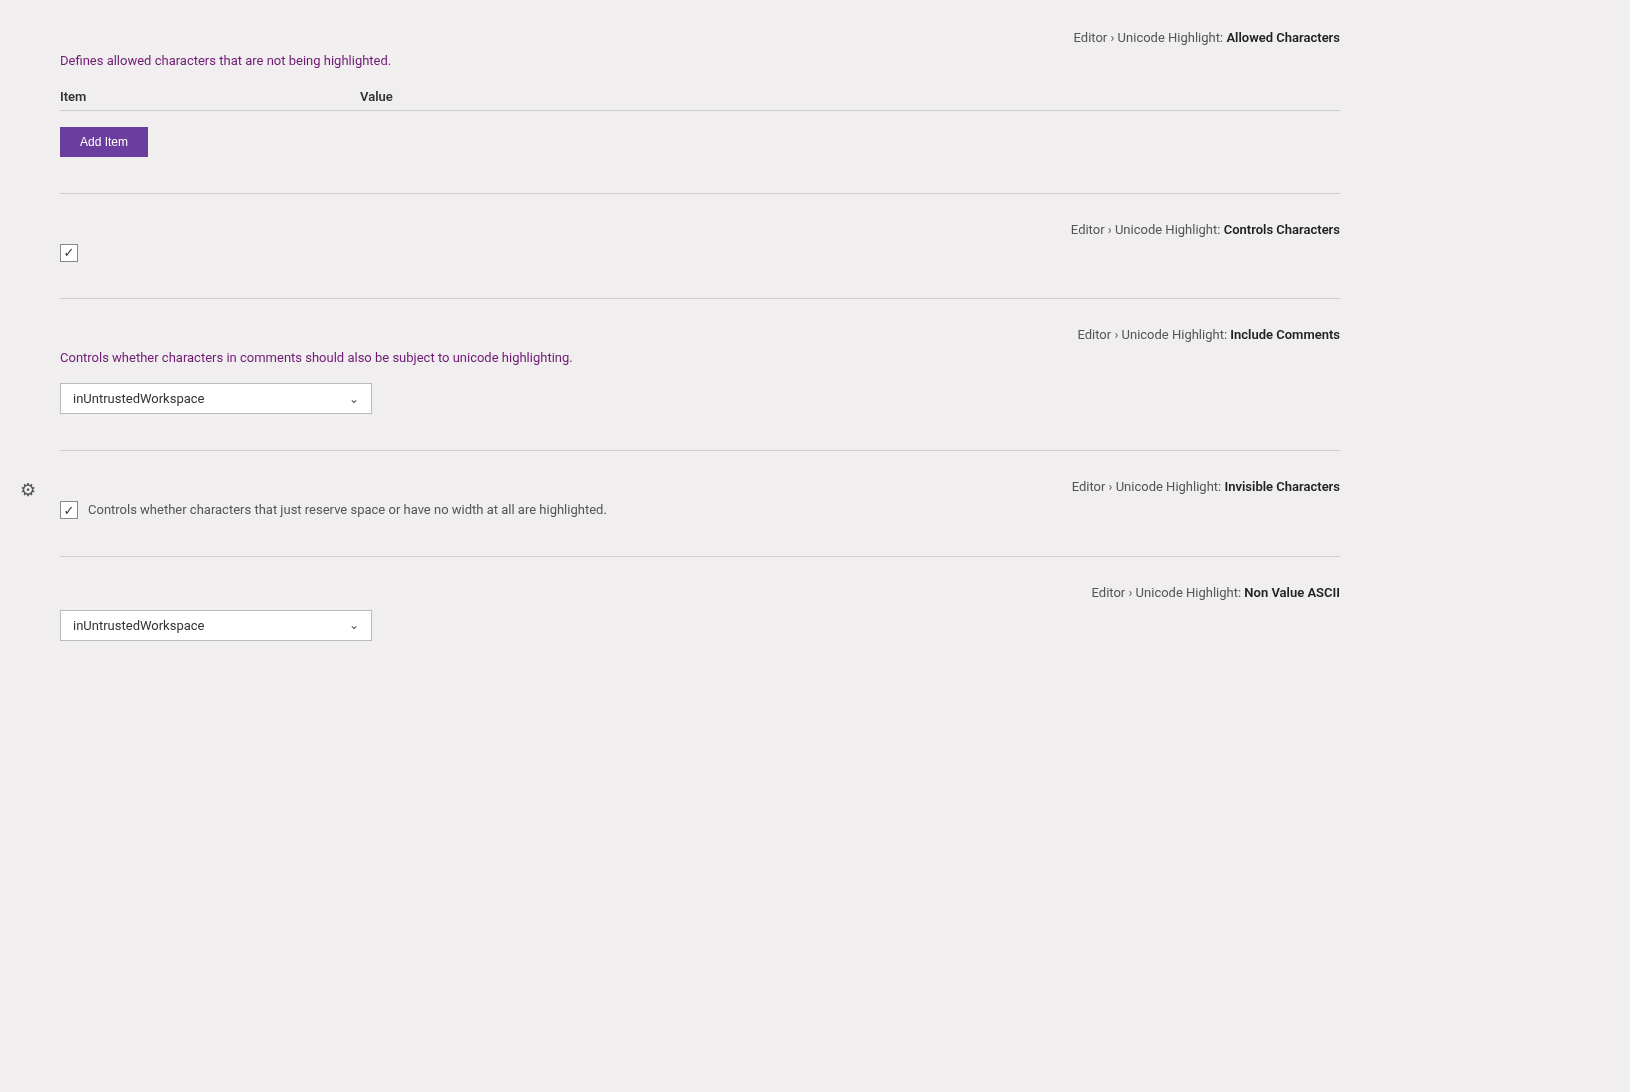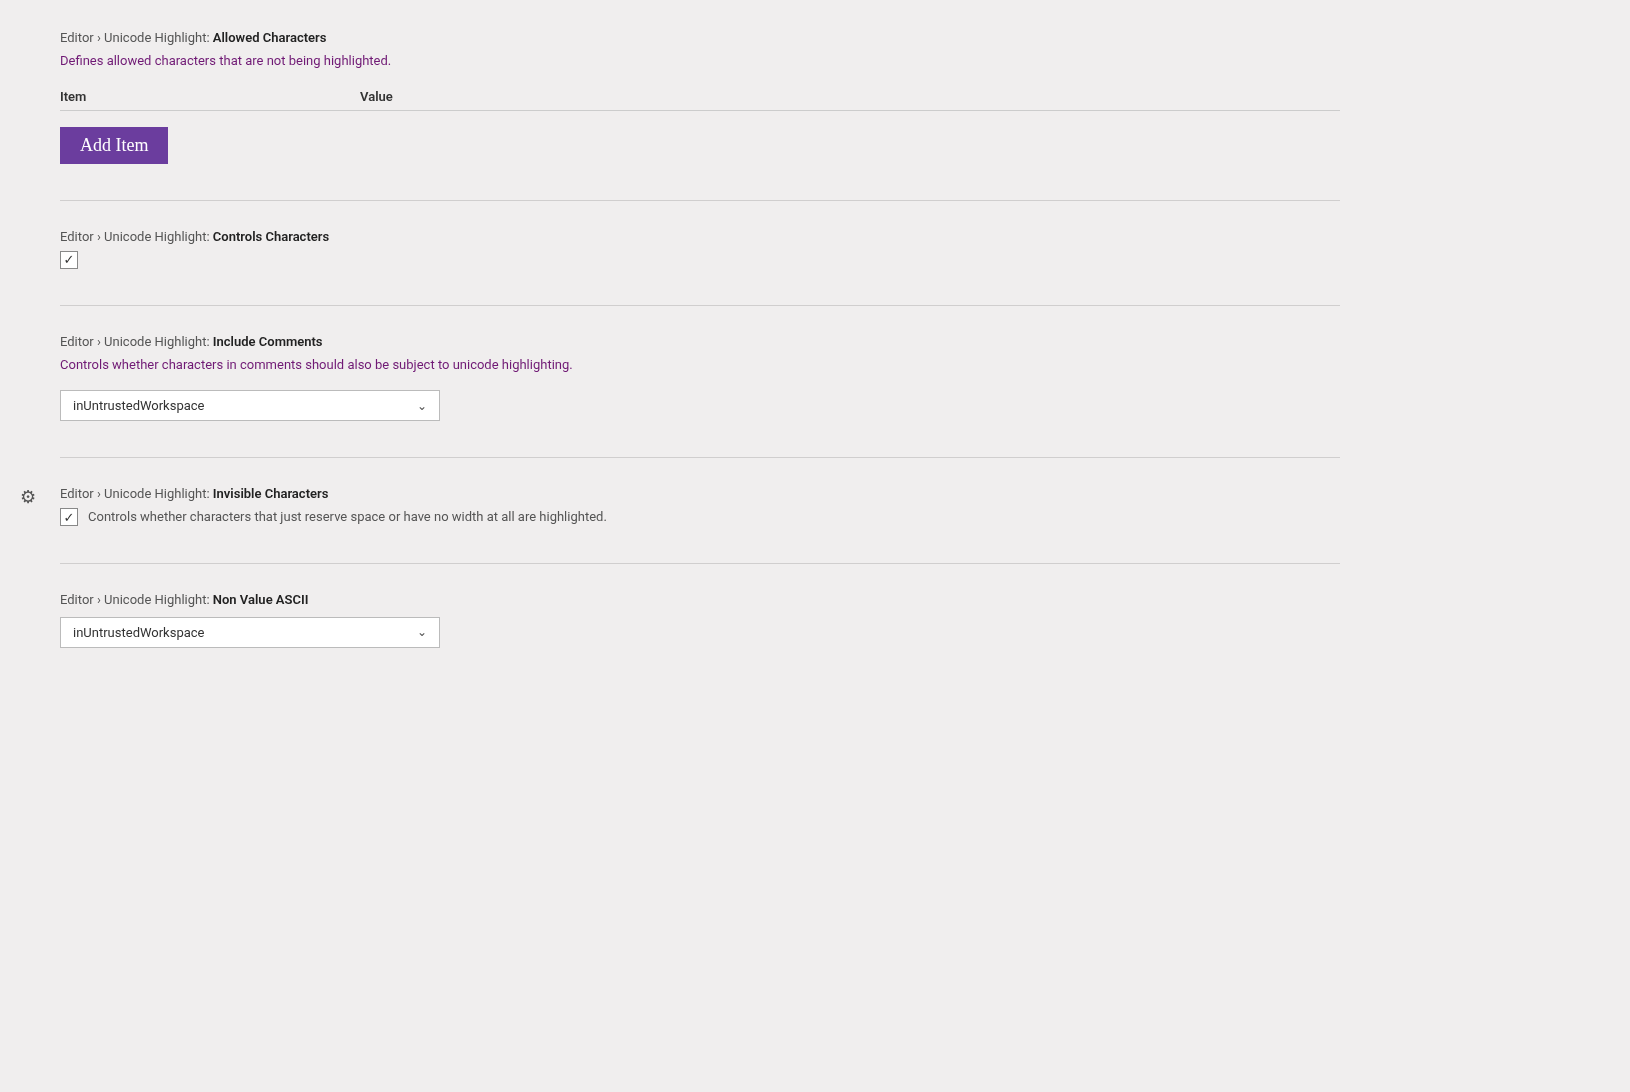--- a/index.html
+++ b/index.html
@@ -24,20 +24,21 @@
 
     .setting-section {
       margin-bottom: 36px;
       position: relative;
     }
 
     .setting-title {
       font-size: 13px;
       color: #555;
       margin-bottom: 6px;
+      text-align: right;
     }
 
     .setting-title strong {
       color: #222;
       font-weight: 600;
     }
 
     .setting-description {
       font-size: 13px;
       color: #701a75;
@@ -64,24 +65,23 @@
       font-size: 13px;
       font-weight: 600;
       color: #333;
     }
 
     .add-item-button {
       background-color: #6b3d9e;
       color: #fff;
       border: none;
       padding: 8px 20px;
-      font-size: 18px;
+      font-size: 12px;
       cursor: pointer;
       border-radius: 0;
-      font-family: Liberation Serif, serif;
     }
 
     .checkbox-row {
       display: flex;
       align-items: flex-start;
       gap: 10px;
     }
 
     .checkbox-wrapper {
       width: 18px;
@@ -108,21 +108,21 @@
       line-height: 1.5;
       max-width: 1050px;
     }
 
     .dropdown-wrapper {
       display: inline-flex;
       align-items: center;
       border: 1px solid #bbb;
       background: #fff;
       padding: 7px 12px;
-      width: 380px;
+      width: 312px;
       justify-content: space-between;
       cursor: pointer;
       margin-top: 4px;
     }
 
     .dropdown-value {
       font-size: 13px;
       color: #333;
     }
 

